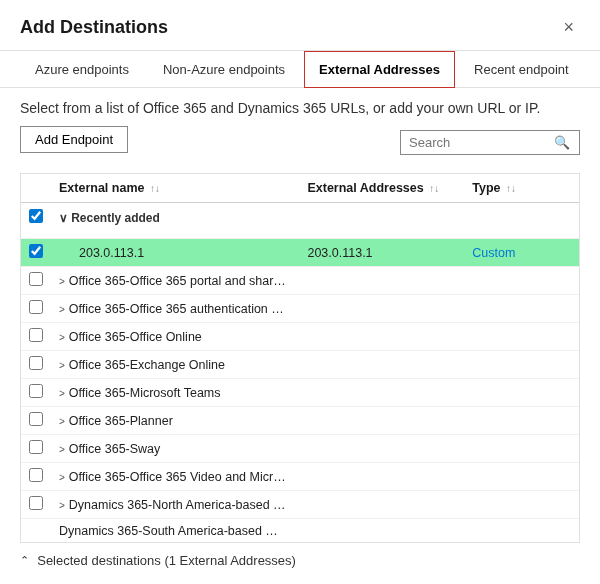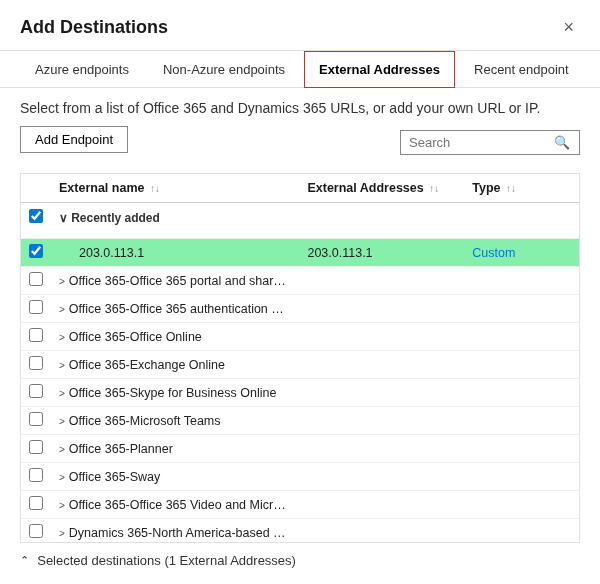--- a/index.html
+++ b/index.html
@@ -272,28 +272,20 @@
           <input type="checkbox" style="">
         </td>
         <td class="col-name"><span class="expand-icon">&gt;</span>Office 365-Exchange Online</td>
         <td class="col-addr"></td>
         <td class="col-type"></td>
       </tr>
             <tr>
         <td class="checkbox-cell">
           <input type="checkbox" style="">
         </td>
-        <td class="col-name"><span class="expand-icon">&gt;</span>Office 365-Skype for Business Online</td>
-        <td class="col-addr"></td>
-        <td class="col-type"></td>
-      </tr>
-            <tr>
-        <td class="checkbox-cell">
-          <input type="checkbox" style="">
-        </td>
         <td class="col-name"><span class="expand-icon">&gt;</span>Office 365-Microsoft Teams</td>
         <td class="col-addr"></td>
         <td class="col-type"></td>
       </tr>
             <tr>
         <td class="checkbox-cell">
           <input type="checkbox" style="">
         </td>
         <td class="col-name"><span class="expand-icon">&gt;</span>Office 365-Planner</td>
         <td class="col-addr"></td>

